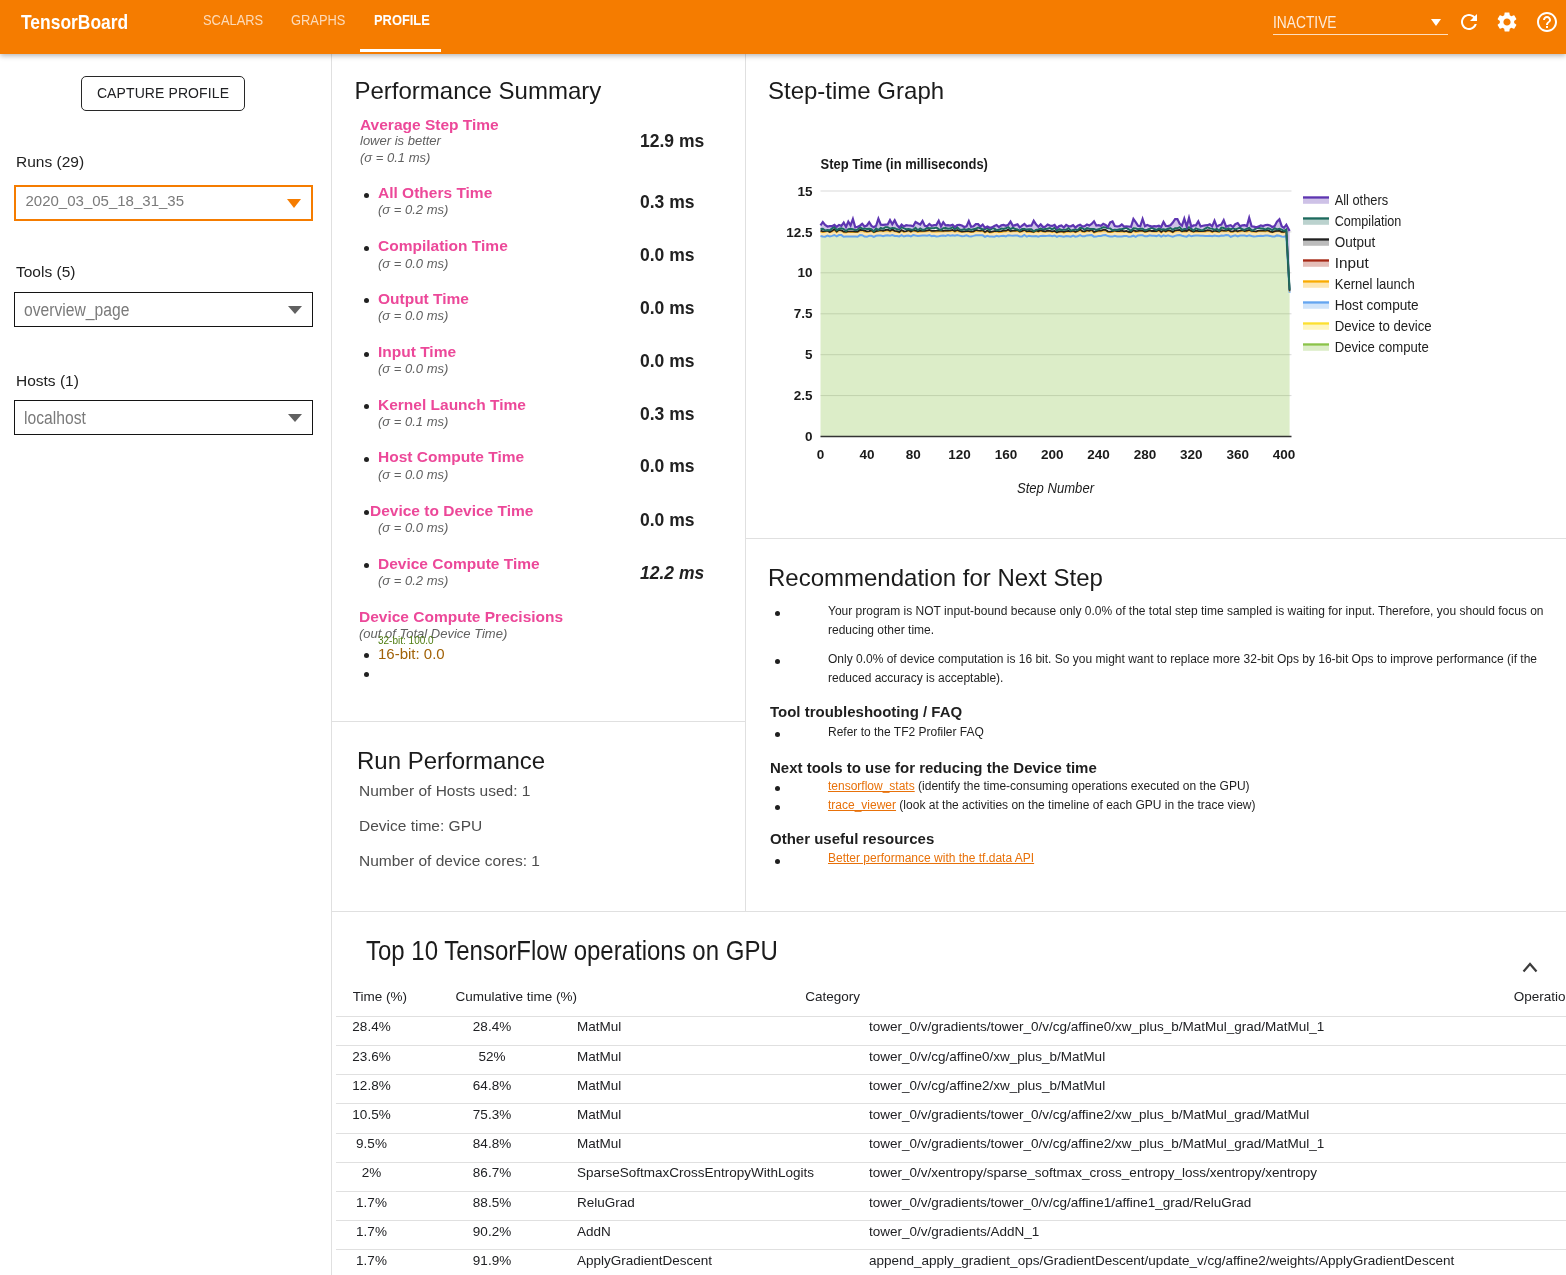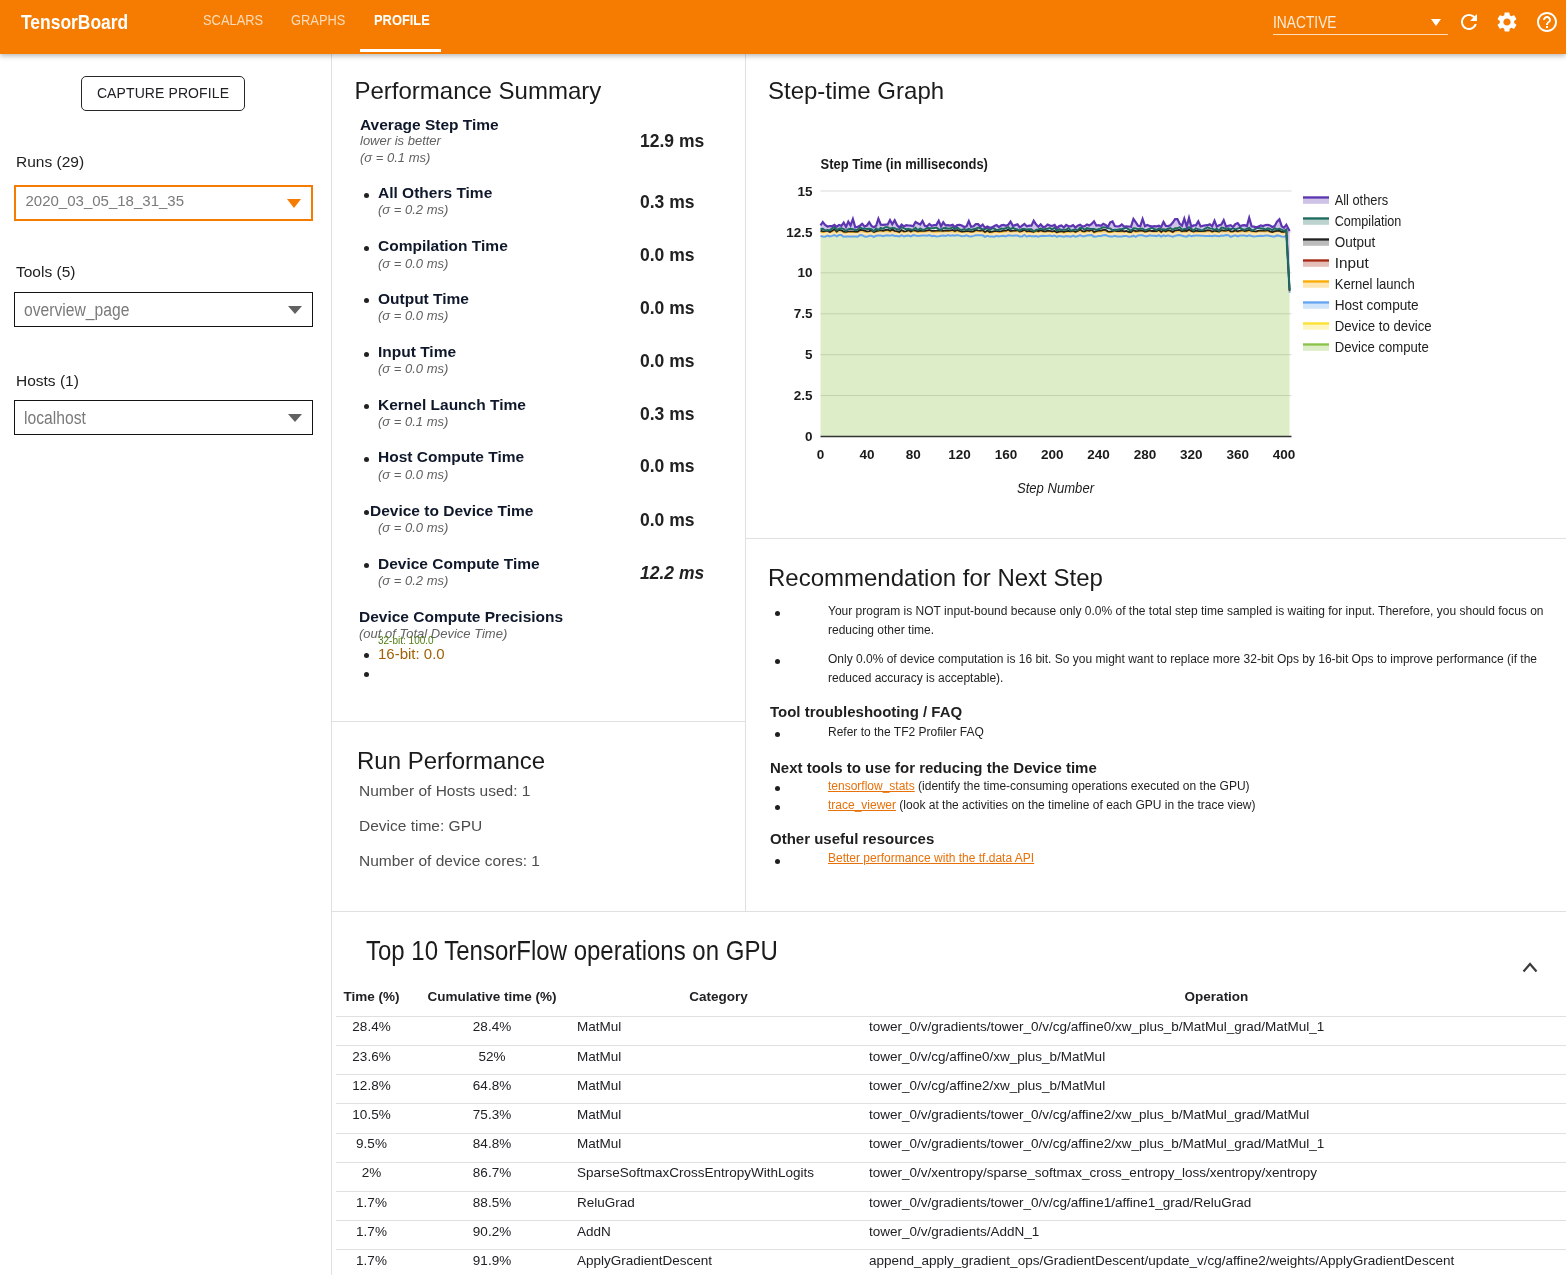--- a/index.html
+++ b/index.html
@@ -25,33 +25,33 @@
 #btn-capture { position:absolute; left:81px; top:76px; width:164px; height:35px; border:1.5px solid #282828;
   border-radius:5px; font-size:14px; letter-spacing:.1px; color:#202124; text-align:center; line-height:32px; background:#fff; }
 .sblabel { position:absolute; left:16px; font-size:15.5px; color:#212121; }
 .sbselect { position:absolute; left:14px; width:299px; height:35px; border:1.5px solid #141414; background:#fff;
   font-size:18px; color:#7a7a7a; line-height:25px; padding:5px 0 0 8.5px; }
 .sbselect .sq { display:inline-block; transform:scaleX(.87); transform-origin:left center; }
 .sbcaret { position:absolute; width:0; height:0; border-left:7.5px solid transparent;
   border-right:7.5px solid transparent; border-top:8.5px solid #616161; }
 
 .h1 { position:absolute; font-size:24px; color:#1b1b1b; line-height:26px; }
-.pstitle { position:absolute; font-size:15.5px; font-weight:bold; color:#0f172a; line-height:20px; }
+.pstitle { position:absolute; font-size:15.5px; font-weight:bold; color:#ec4899; line-height:20px; }
 .psig { position:absolute; font-size:13px; font-style:italic; color:#616161; line-height:16px; }
 .psval { position:absolute; font-size:17.5px; font-weight:bold; color:#212121; left:640px; }
 .dot { position:absolute; width:5px; height:5px; border-radius:50%; background:#212121; }
 .envline { position:absolute; left:359px; font-size:15.5px; color:#4d4d4d; }
 .rec { position:absolute; left:828px; font-size:12px; color:#1f1f1f; line-height:19px; }
 .recb { position:absolute; left:770px; font-size:15px; font-weight:bold; color:#1f1f1f; }
 .rdot { position:absolute; width:5px; height:5px; border-radius:50%; background:#1f1f1f; }
 a.lnk { color:#e8710a; text-decoration:underline; }
 
 #ops { position:absolute; left:336px; top:984.3px; width:1237px; border-collapse:collapse; table-layout:fixed;
   font-size:13.5px; color:#202124; }
-#ops th { font-weight:bold; text-align:center; height:32px; vertical-align:top; padding:5.2px 0 0 0;margin-left:8px; }
+#ops th { font-weight:normal; text-align:right; height:32px; vertical-align:top; padding:5.2px 0 0 0;margin-left:8px; }
 #ops td { height:29.2px; vertical-align:top; padding:2.6px 0 0 0; }
 #ops tbody tr { border-top:1px solid #e0e0e0; }
 #ops td.c { text-align:center; }
 #ops td:nth-child(4) { padding-left:9px; }
 </style></head>
 <body>
 
 <div id="hdr">
   <div id="brand">TensorBoard</div>
   <div class="tab" style="left:202.5px">SCALARS</div>

